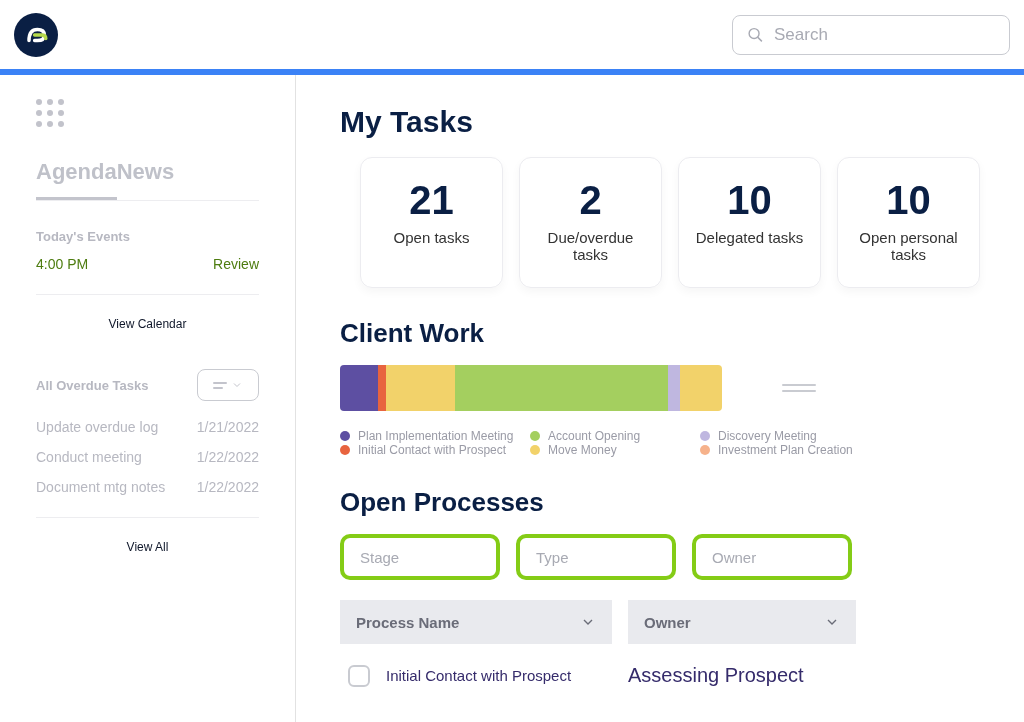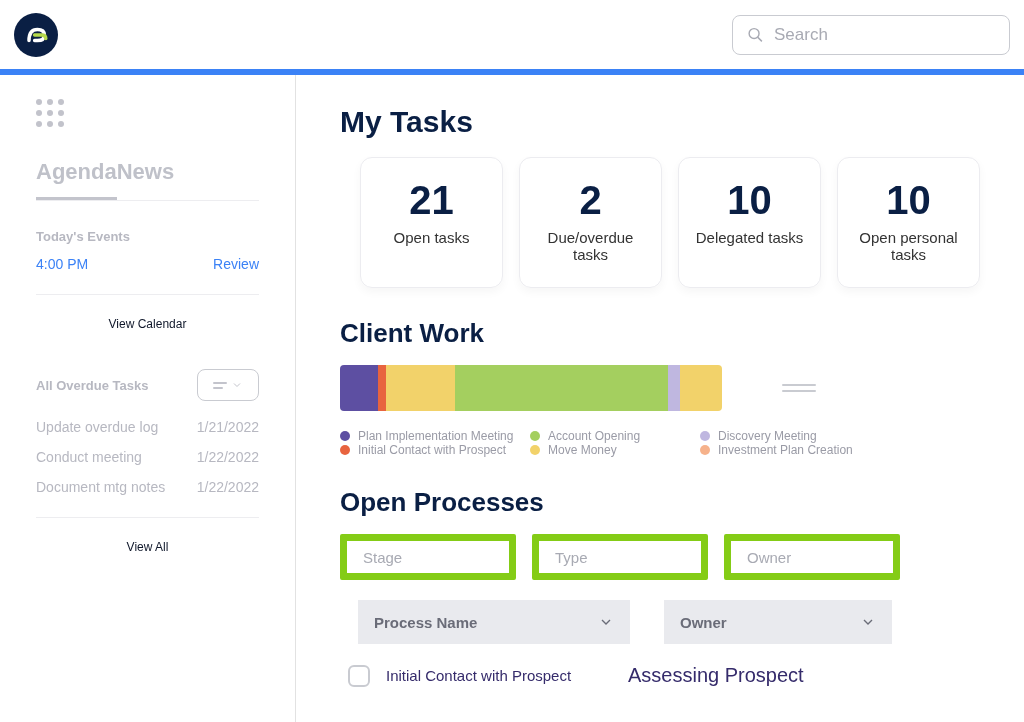--- a/index.html
+++ b/index.html
@@ -12,21 +12,21 @@
   .search-box input { border: none; outline: none; font-size: 17px; color: #555; flex: 1; background: transparent; }
   .search-box input::placeholder { color: #a8aab3; }
   .body { display: flex; height: calc(722px - 75px); }
   .sidebar { width: 296px; border-right: 1px solid #e2e2e2; padding: 24px 36px; color: #b7b8c1; }
   .grip { display: grid; grid-template-columns: repeat(3, 6px); grid-gap: 5px; margin-bottom: 32px; }
   .grip span { width: 6px; height: 6px; border-radius: 50%; background: #c2c3cb; }
   .tabs { display: flex; border-bottom: 1px solid #ededf0; margin-bottom: 28px; }
   .tab { font-size: 22px; font-weight: 700; color: #bfc1c9; padding-bottom: 12px; cursor: pointer; }
   .tab.active { border-bottom: 3px solid #c3c4cc; }
   .side-h { font-size: 13px; font-weight: 600; color: #b7b8c1; margin-bottom: 12px; }
-  .event-row { display: flex; justify-content: space-between; font-size: 14px; color: #3b82f6; margin-bottom: 12px; }
+  .event-row { display: flex; justify-content: space-between; font-size: 14px; color: #4d7c0f; margin-bottom: 12px; }
   .hr { border: none; border-top: 1px solid #ededf0; margin: 22px 0; }
   .center-link { text-align: center; font-size: 12px; color: #0f172a; cursor: pointer; margin-bottom: 8px; }
   .overdue-head { display: flex; justify-content: space-between; align-items: center; margin-bottom: 18px; text-align: center; }
   .filter-btn { width: 62px; height: 32px; border: 1px solid #c9cbd1; border-radius: 8px; display: flex; align-items: center; justify-content: center; gap: 4px; cursor: pointer; }
   .filter-btn .lines { display: flex; flex-direction: column; gap: 3px; }
   .filter-btn .lines span { display: block; height: 2px; background: #c3c4cc; border-radius: 1px; }
   .filter-btn .lines span:nth-child(1){ width: 14px; }
   .filter-btn .lines span:nth-child(2){ width: 10px; }
   .filter-btn svg { width: 12px; height: 12px; stroke: #c3c4cc; fill: none; stroke-width: 2; }
   .task-row { display: flex; justify-content: space-between; font-size: 14px; color: #b7b8c1; margin-bottom: 14px; }
@@ -39,23 +39,23 @@
   h2 { font-size: 26px; font-weight: 800; color: #0a1f44; margin-bottom: 16px; }
   .work-row { display: flex; align-items: center; gap: 60px; margin-bottom: 18px; }
   .stack { display: flex; height: 46px; width: 382px; border-radius: 4px; overflow: hidden; }
   .seg { height: 100%; }
   .handle { display: flex; flex-direction: column; gap: 4px; }
   .handle span { width: 34px; height: 2px; background: #c9cbd1; border-radius: 1px; }
   .legend { display: grid; grid-template-columns: 190px 170px 210px; margin-bottom: 30px; }
   .legend-item { display: flex; align-items: center; gap: 8px; font-size: 12px; color: #9a9ba6; }
   .dot { width: 10px; height: 10px; border-radius: 50%; }
   .filters { display: flex; gap: 16px; margin-bottom: 20px; }
-  .filter { width: 176px; height: 46px; border: 7px solid #84cc16; border-radius: 2px; display: flex; align-items: center; padding: 0 16px; font-size: 15px; color: #a8aab3; cursor: pointer; }
+  .filter { width: 160px; height: 46px; border: 4px solid #84cc16; border-radius: 10px; display: flex; align-items: center; padding: 0 16px; font-size: 15px; color: #a8aab3; cursor: pointer; }
   .table-head { display: flex; gap: 16px; margin-bottom: 16px; }
-  .th { background: #e9eaee; height: 44px; display: flex; align-items: center; justify-content: space-between; padding: 0 16px; font-size: 15px; font-weight: 700; color: #6a6c78; cursor: pointer; margin-left: 18px; }
+  .th { background: #e9eaee; height: 44px; display: flex; align-items: center; justify-content: space-between; padding: 0 16px; font-size: 15px; font-weight: 700; color: #6a6c78; cursor: pointer; }
   .th:first-child { width: 272px; }
   .th:last-child { width: 228px; }
   .th svg { width: 16px; height: 16px; stroke: #6a6c78; fill: none; stroke-width: 2; }
   .table-row { display: flex; align-items: center; gap: 16px; padding: 4px 0; }
   .checkbox { width: 22px; height: 22px; border: 2px solid #c9cbd1; border-radius: 6px; margin-left: 8px; cursor: pointer; }
   .cell1 { width: 226px; font-size: 15px; color: #352b6b; }
   .cell2 { width: 228px; font-size: 20px; color: #352b6b; }
 </style>
 </head>
 <body>

